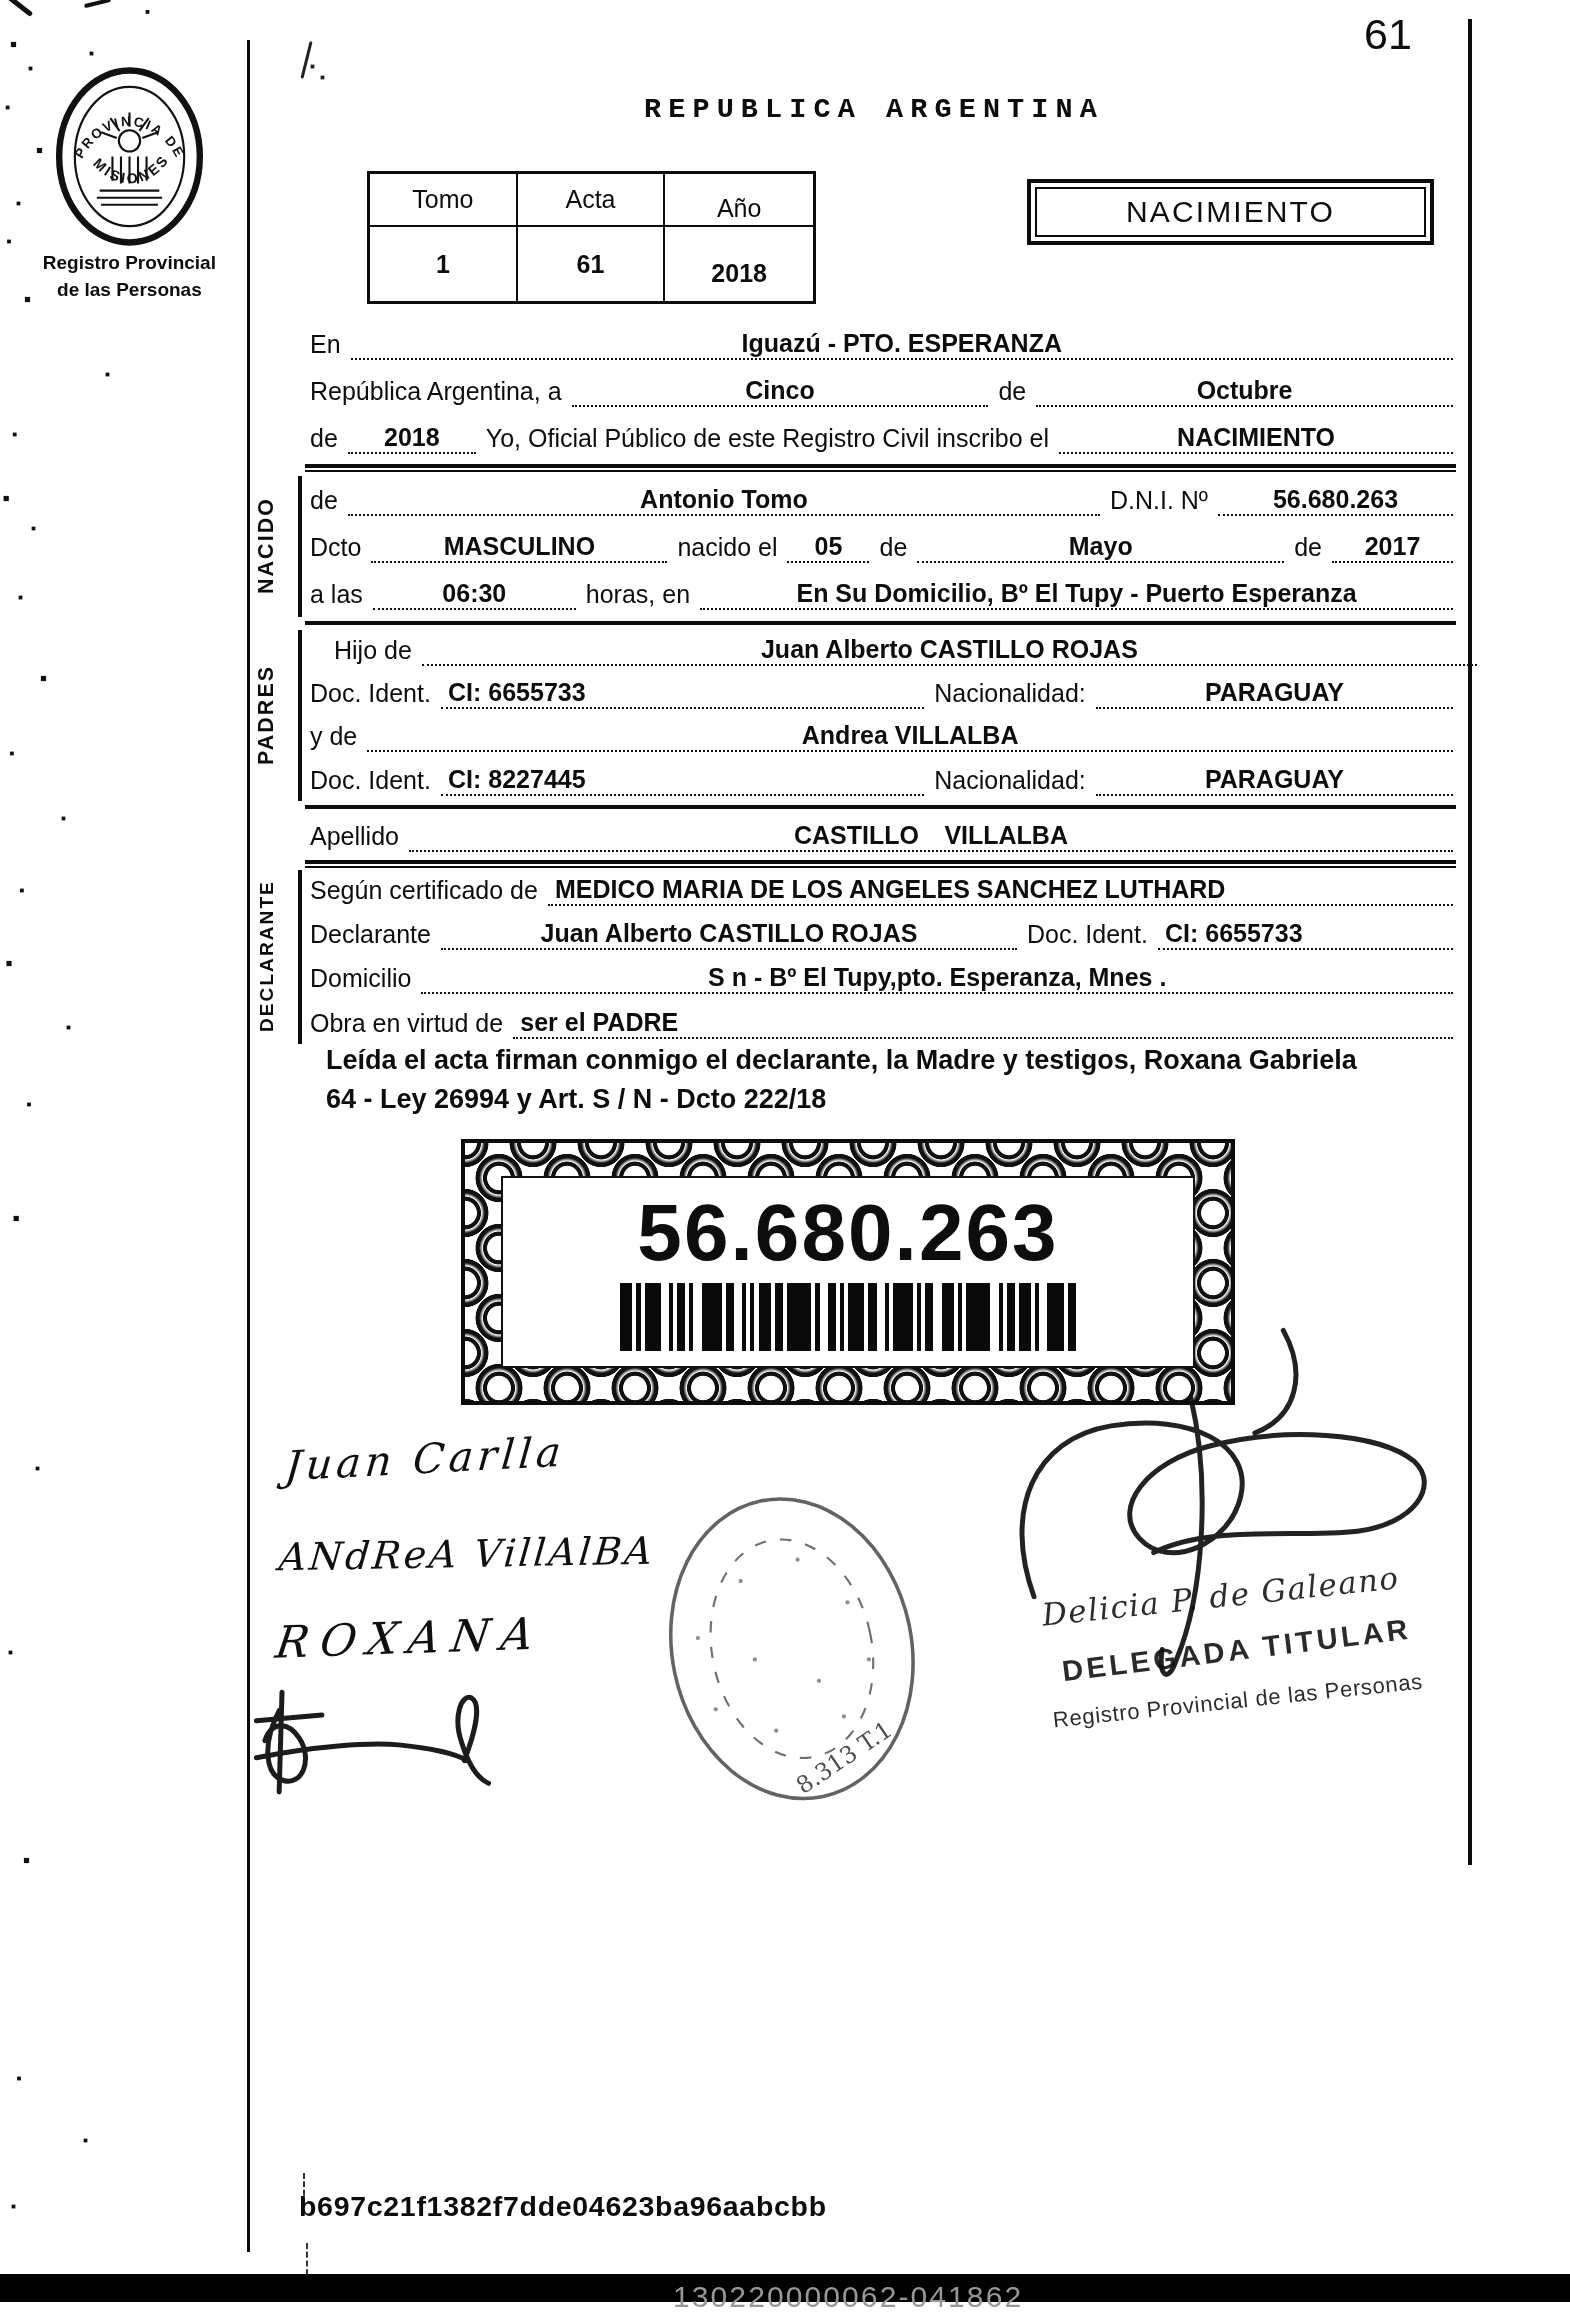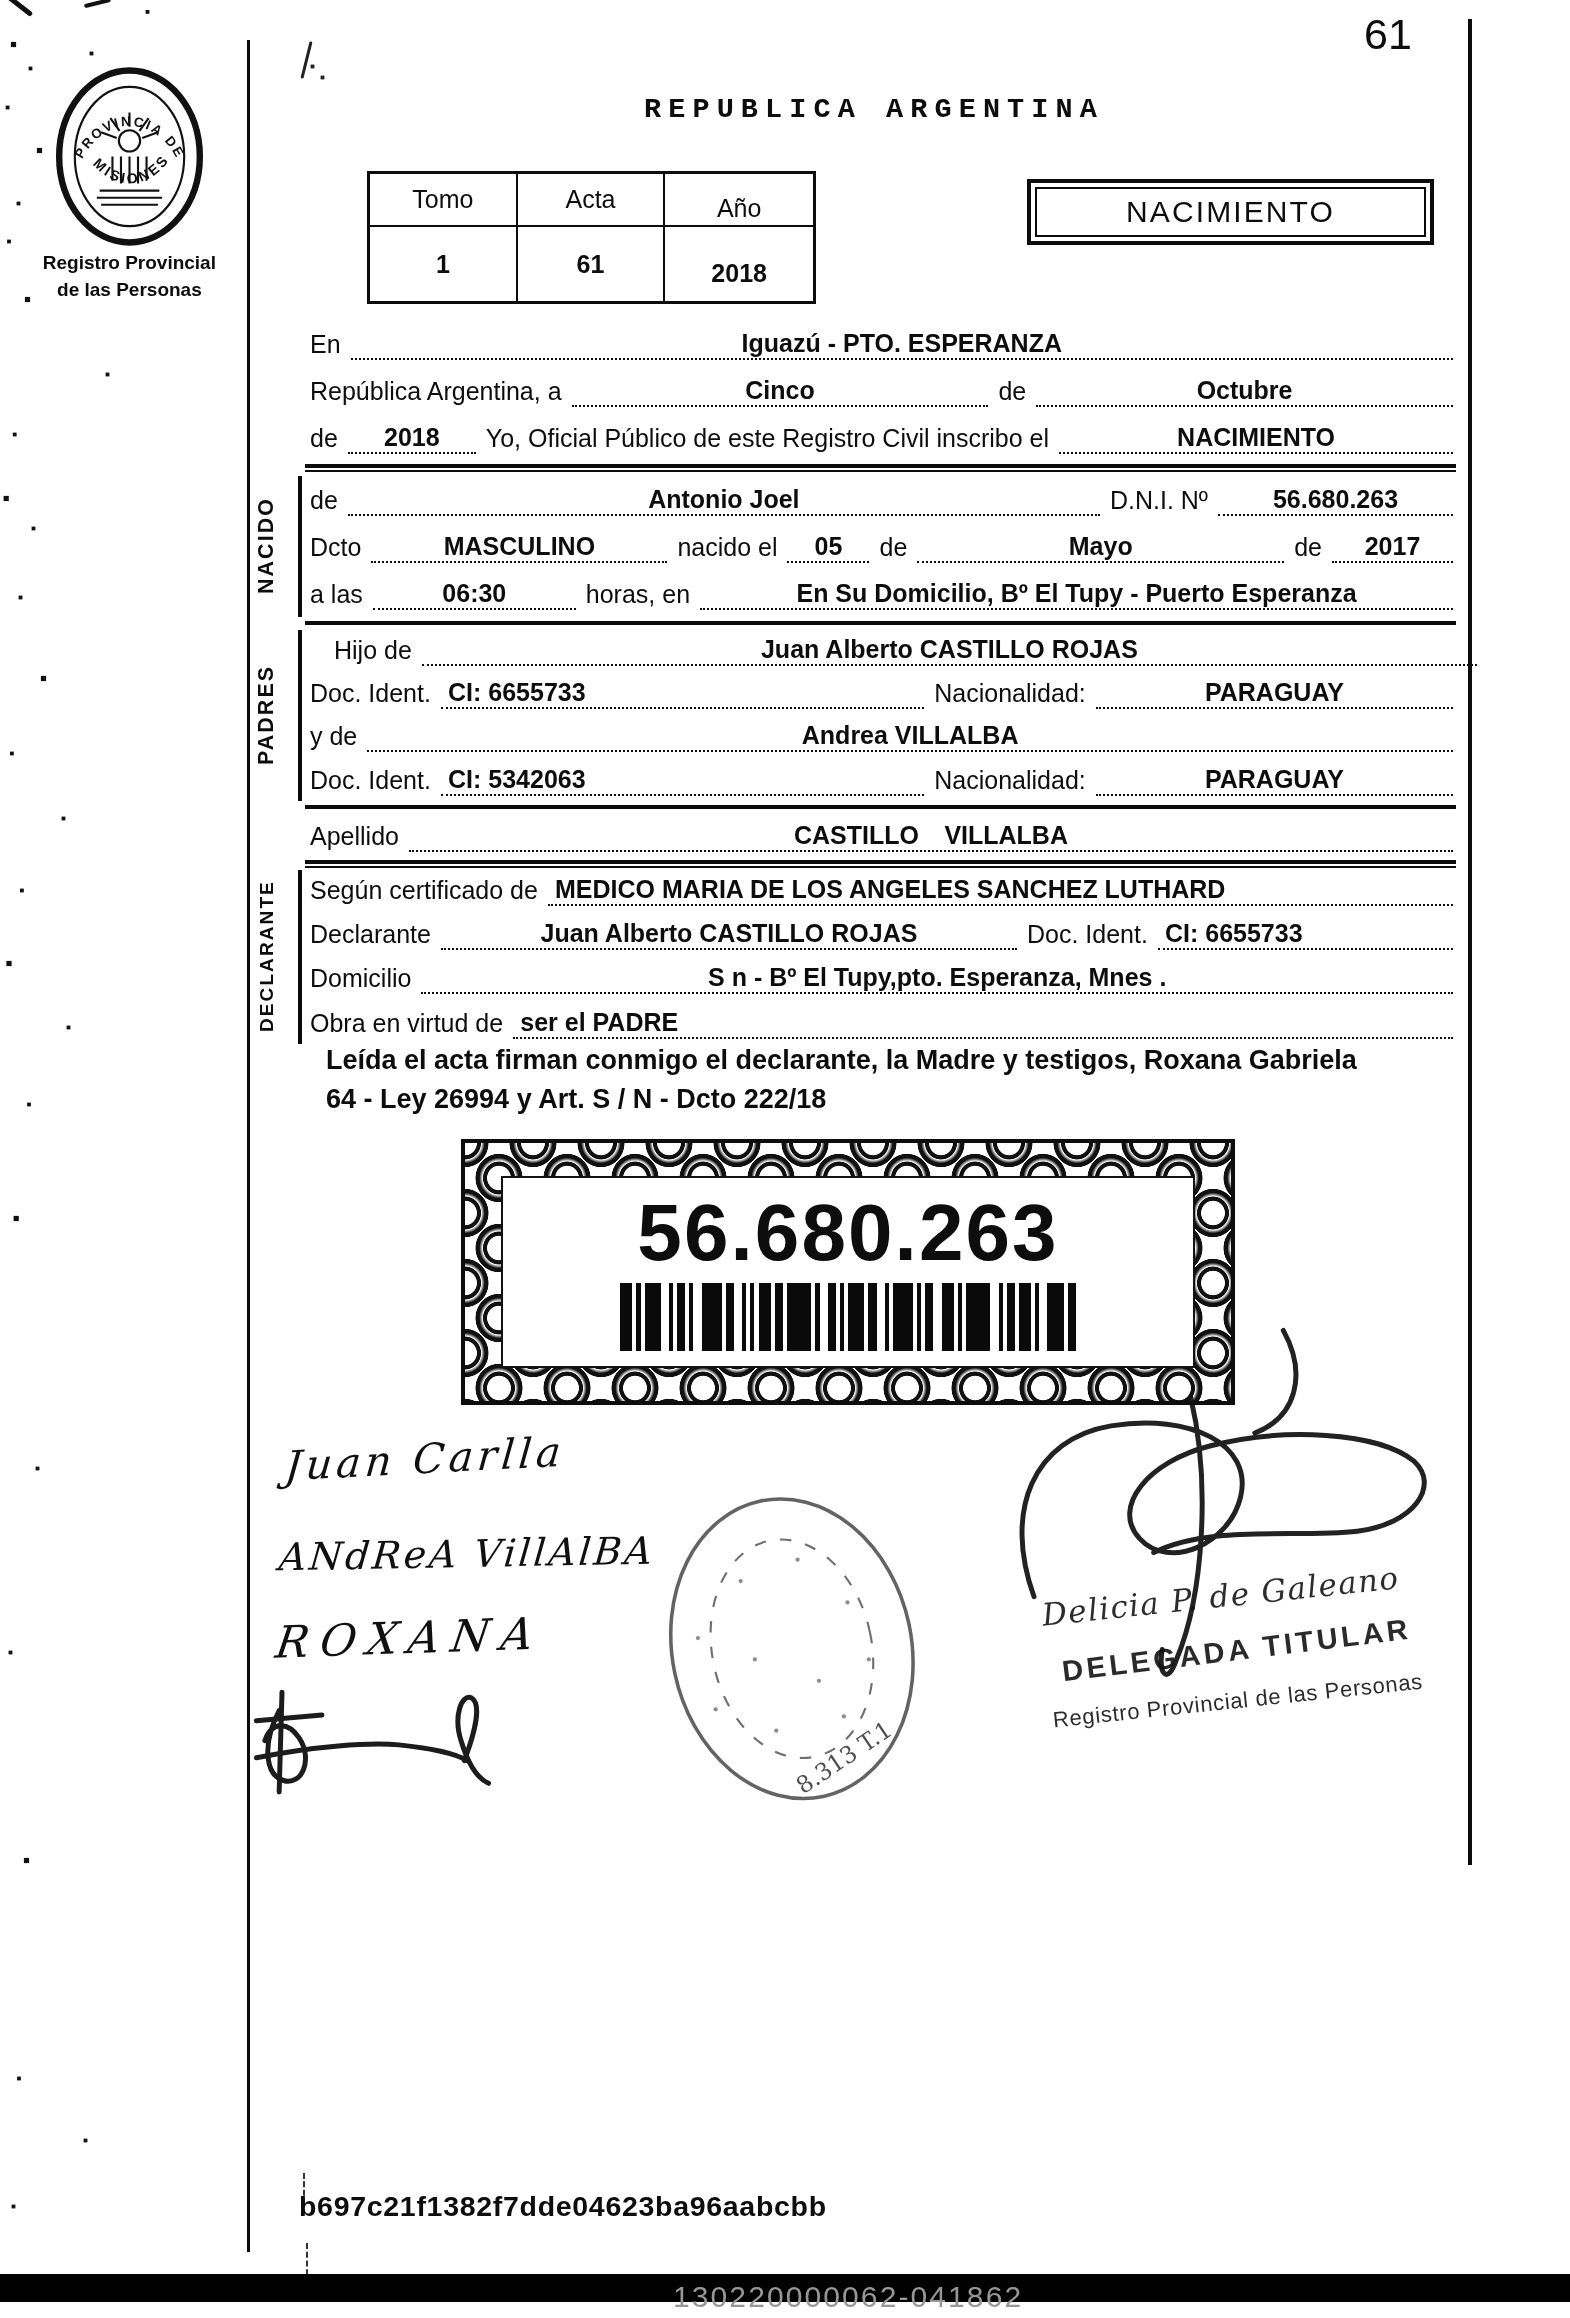--- a/index.html
+++ b/index.html
@@ -173,21 +173,21 @@
         <span class="val">NACIMIENTO</span>
       </span>
   </div>
   <div class="sep dbl" style="top:464px;"></div>
 
   <div class="side" style="top:482px;height:128px;">NACIDO</div>
   <div class="bracket" style="top:476px;height:141px;"></div>
   <div class="frow" style="top:476px;">
     <span class="lb">de</span>
     <span class="ld f15">
-        <span class="val">Antonio Joel</span>
+        <span class="val">Antonio Tomo</span>
       </span>
     <span class="mid">D.N.I. Nº</span>
     <span class="ld" style="flex:0 0 235px;">
         <span class="val">56.680.263</span>
       </span>
   </div>
   <div class="frow" style="top:523px;">
     <span class="lb">Dcto</span>
     <span class="ld w415">
         <span class="val">MASCULINO</span>
@@ -237,21 +237,21 @@
   </div>
   <div class="frow h50" style="top:716px;">
     <span class="lb">y de</span>
     <span class="ld">
         <span class="val">Andrea VILLALBA</span>
       </span>
   </div>
   <div class="frow h50" style="top:760px;">
     <span class="lb">Doc. Ident.</span>
     <span class="ld left f12">
-        <span class="val">CI: 5342063</span>
+        <span class="val">CI: 8227445</span>
       </span>
     <span class="mid">Nacionalidad:</span>
     <span class="ld f09">
         <span class="val">PARAGUAY</span>
       </span>
   </div>
   <div class="sep" style="top:805px;"></div>
 
   <div class="frow" style="top:815px;height:37px;">
     <span class="lb">Apellido</span>

